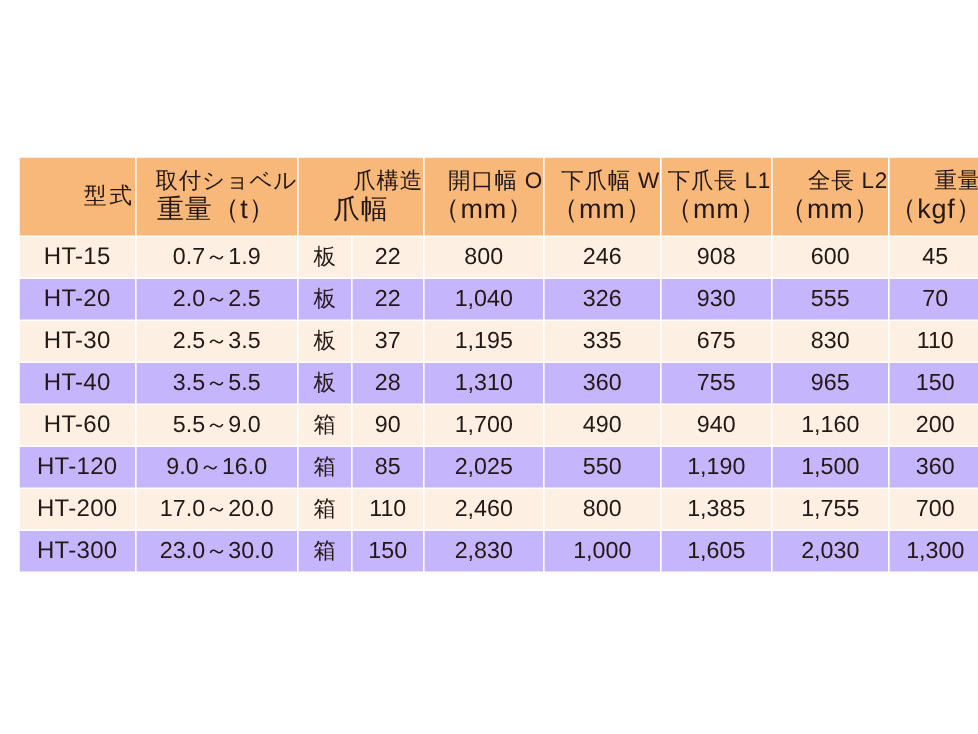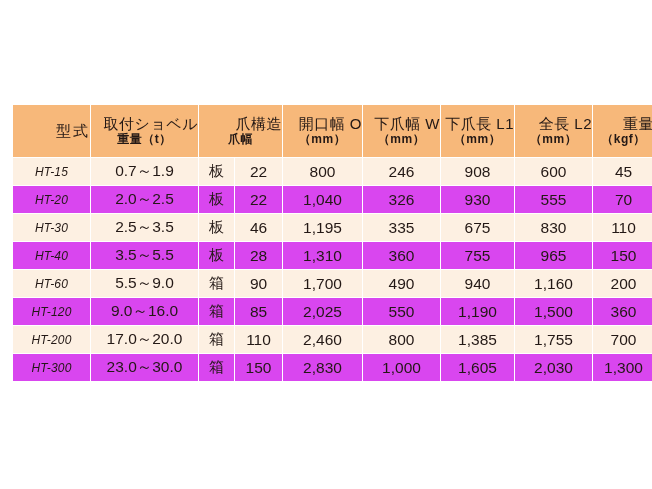--- a/index.html
+++ b/index.html
@@ -46,40 +46,38 @@
     line-height: 1.12;
     letter-spacing: 0.5px;
   }
   thead th .hdr-main {
     display: block;
     font-size: 15px;
     text-align: right;
   }
   thead th .hdr-sub {
     display: block;
-    font-size: 12px;
-    font-weight: bold;
+    font-size: 18px;
   }
   thead th.model-col {
     font-size: 16px;
     letter-spacing: 2px;
   }
   tbody td {
     background: #fdf0e2;
     height: 27px;
     font-size: 15.5px;
     color: #231815;
   }
   tbody tr.alt td {
-    background: #d946ef;
+    background: #c4b5fd;
   }
   tbody td.model-cell {
-    font-size: 12px;
+    font-size: 16px;
     letter-spacing: 0.2px;
-    font-style: italic;
   }
   tbody td.kouzou-cell {
     font-size: 15px;
   }
   .col-model { width: 78px; }
   .col-shovel { width: 108px; }
   .col-kouzou { width: 36px; }
   .col-tsumehaba { width: 48px; }
   .col-kaikou { width: 80px; }
   .col-shitatsume-w { width: 78px; }
@@ -175,21 +173,21 @@
           <td>1,040</td>
           <td>326</td>
           <td>930</td>
           <td>555</td>
           <td>70</td>
         </tr>
         <tr>
           <td class="model-cell">HT-30</td>
           <td>2.5～3.5</td>
           <td class="kouzou-cell">板</td>
-          <td>46</td>
+          <td>37</td>
           <td>1,195</td>
           <td>335</td>
           <td>675</td>
           <td>830</td>
           <td>110</td>
         </tr>
         <tr class="alt">
           <td class="model-cell">HT-40</td>
           <td>3.5～5.5</td>
           <td class="kouzou-cell">板</td>

